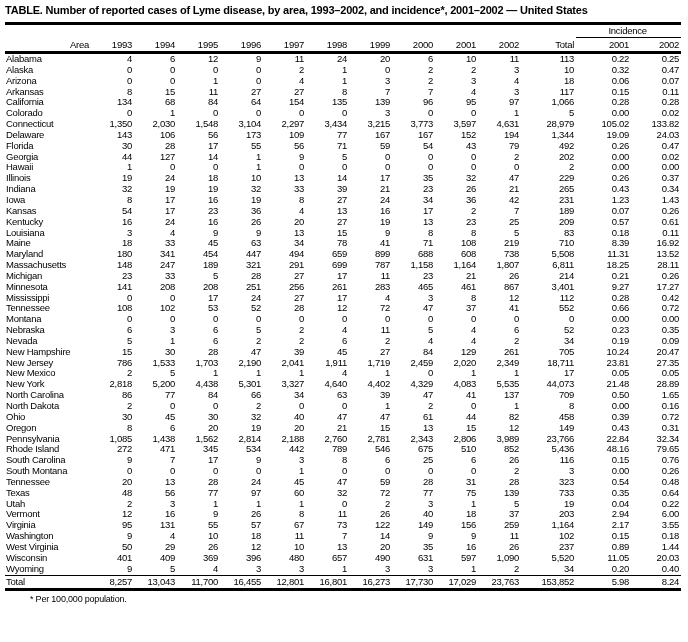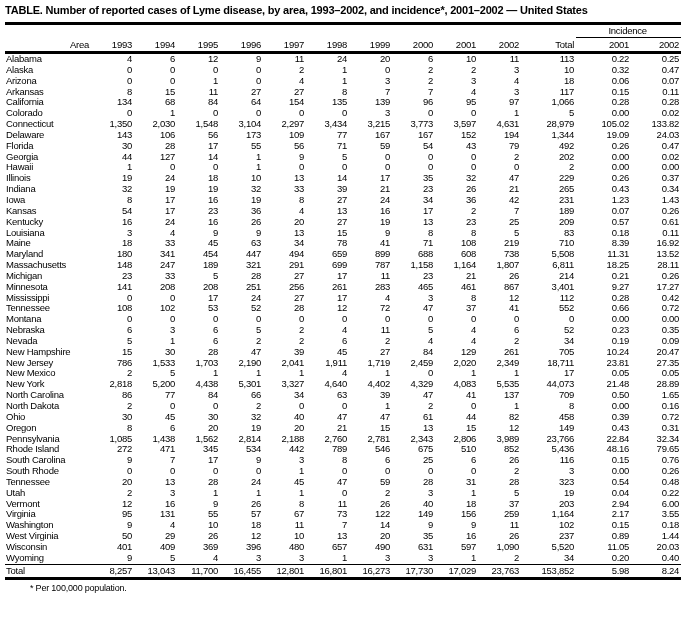--- a/index.html
+++ b/index.html
@@ -687,21 +687,21 @@
           <td>8</td>
           <td>6</td>
           <td>25</td>
           <td>6</td>
           <td>26</td>
           <td>116</td>
           <td>0.15</td>
           <td>0.76</td>
         </tr>
         <tr>
-          <td class="area">South Rhode</td>
+          <td class="area">South Montana</td>
           <td>0</td>
           <td>0</td>
           <td>0</td>
           <td>0</td>
           <td>1</td>
           <td>0</td>
           <td>0</td>
           <td>0</td>
           <td>0</td>
           <td>2</td>
@@ -717,20 +717,36 @@
           <td>24</td>
           <td>45</td>
           <td>47</td>
           <td>59</td>
           <td>28</td>
           <td>31</td>
           <td>28</td>
           <td>323</td>
           <td>0.54</td>
           <td>0.48</td>
+        </tr>
+        <tr>
+          <td class="area">Texas</td>
+          <td>48</td>
+          <td>56</td>
+          <td>77</td>
+          <td>97</td>
+          <td>60</td>
+          <td>32</td>
+          <td>72</td>
+          <td>77</td>
+          <td>75</td>
+          <td>139</td>
+          <td>733</td>
+          <td>0.35</td>
+          <td>0.64</td>
         </tr>
         <tr>
           <td class="area">Utah</td>
           <td>2</td>
           <td>3</td>
           <td>1</td>
           <td>1</td>
           <td>1</td>
           <td>0</td>
           <td>2</td>

